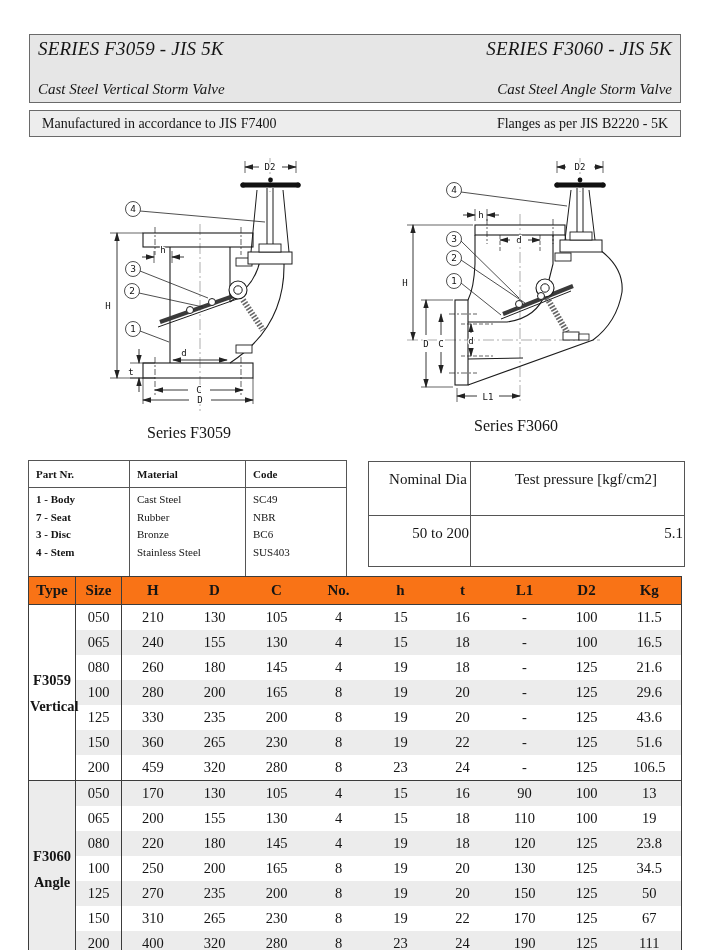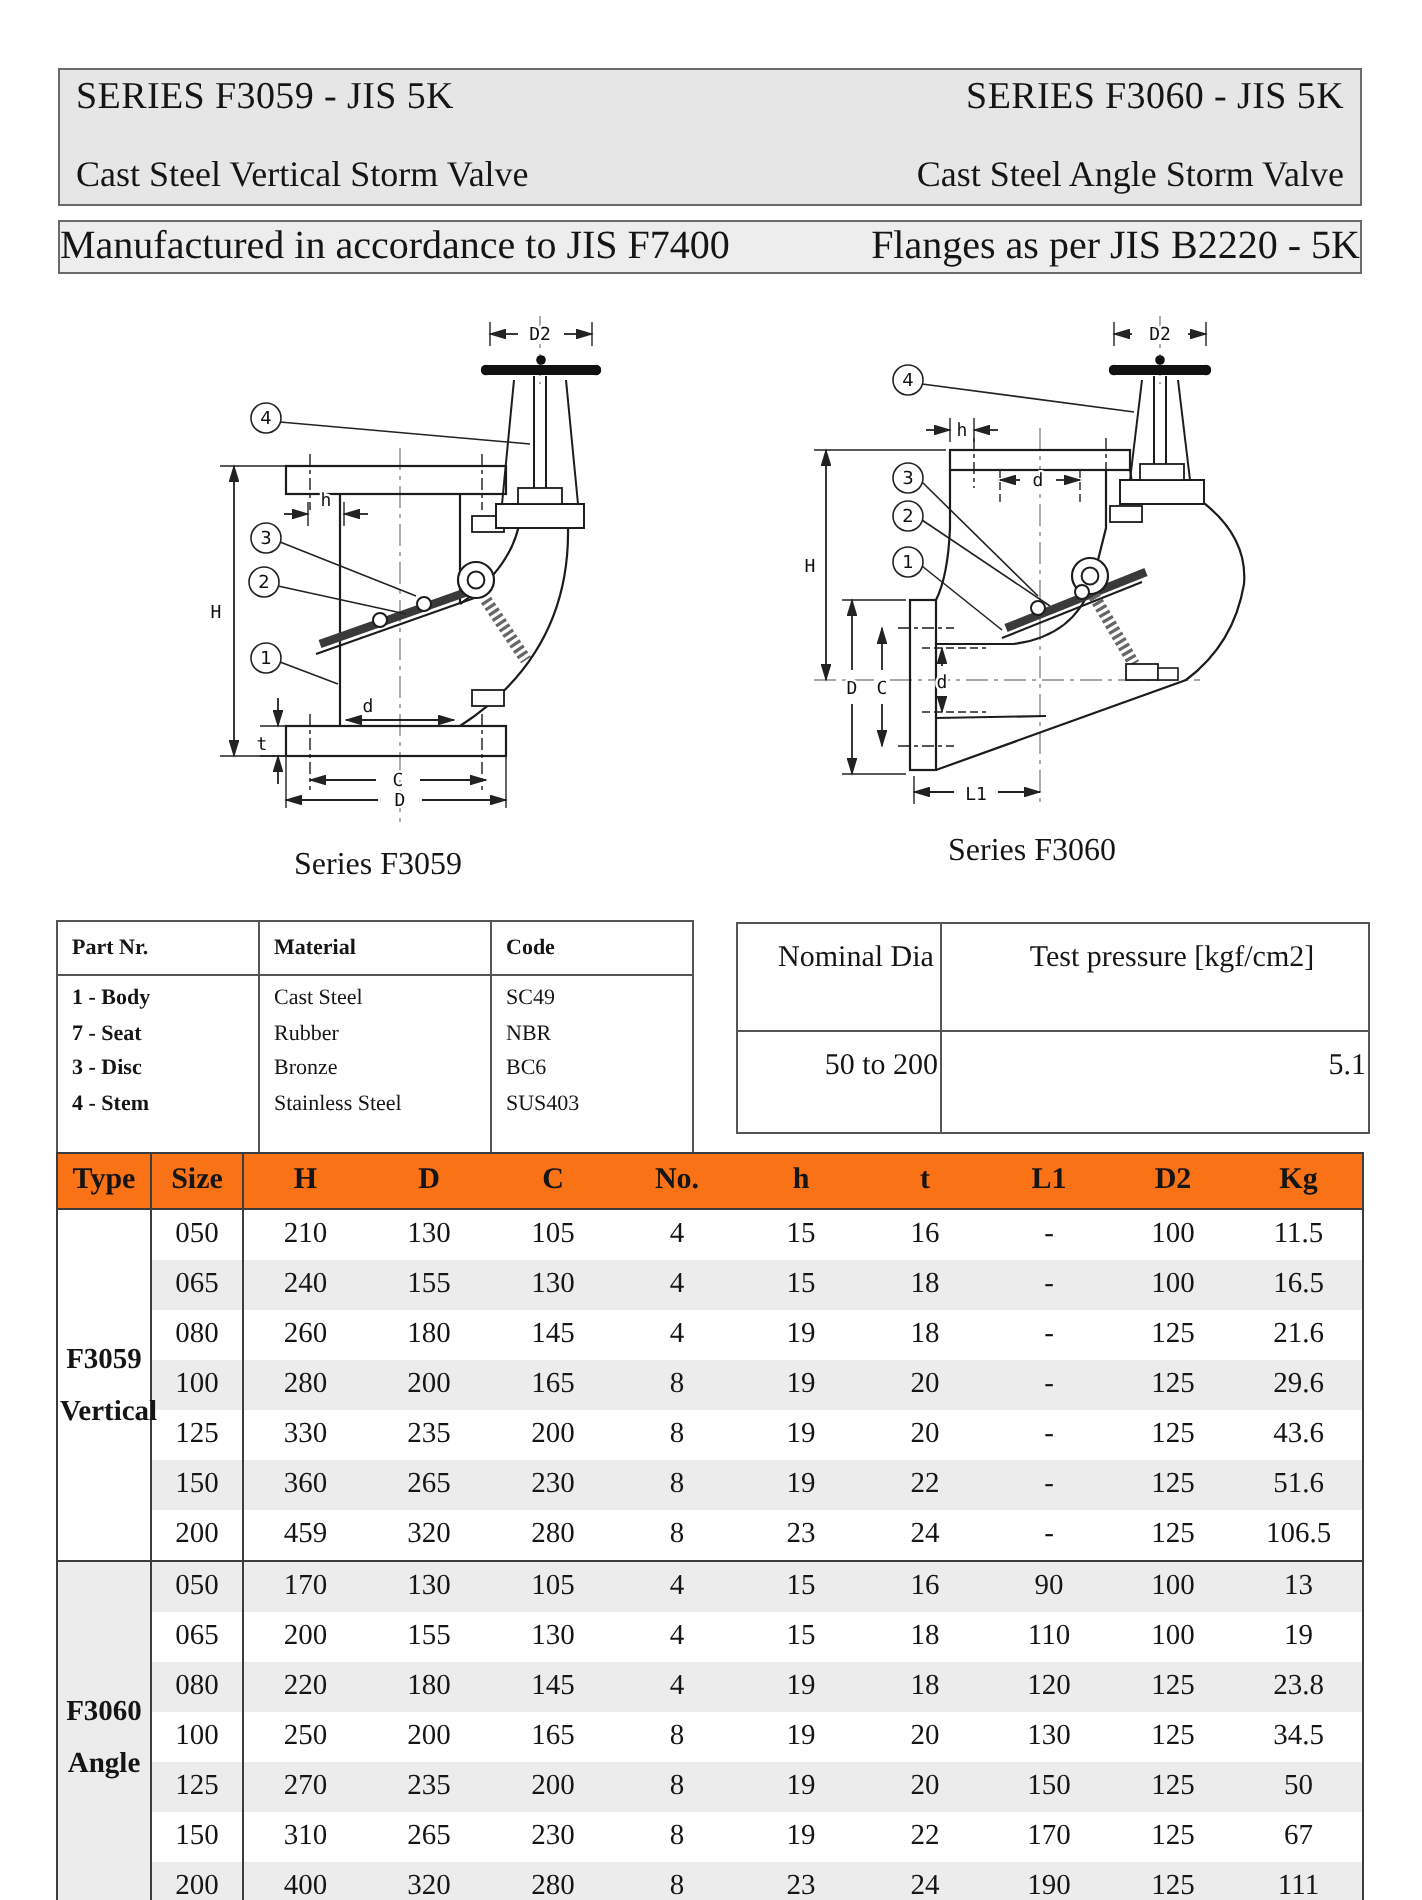--- a/index.html
+++ b/index.html
@@ -8,28 +8,28 @@
     font-family:"Liberation Serif",serif;color:#151515;
   }
   .abs{position:absolute;box-sizing:border-box;}
   
   .title-box{
     left:29px;top:34px;width:652px;height:69px;
     background:#e6e6e6;border:1px solid #6a6a6a;
     padding:3px 8px 4px 8px;
     display:flex;flex-direction:column;justify-content:space-between;
   }
-  .title-row{display:flex;justify-content:space-between;align-items:baseline;}
+  .title-row{display:flex;justify-content:space-between;align-items:baseline;font-style:italic;}
   .series-line{font-size:19px;letter-spacing:.2px;}
-  .subtitle-line{font-size:18px;}
+  .subtitle-line{font-size:15px;}
   .sub-bar{
     left:29px;top:110px;width:652px;height:27px;
     background:#ededed;border:1px solid #6a6a6a;
     display:flex;justify-content:space-between;align-items:center;
-    padding:0 0;font-size:20px;
+    padding:0 12px;font-size:14px;
   }
   
   .caption{font-size:16px;text-align:center;}
   #caption-left{left:49px;top:424px;width:280px;}
   #caption-right{left:376px;top:417px;width:280px;}
   
   #parts-table{
     left:28px;top:460px;width:318px;
     border-collapse:collapse;font-size:11px;table-layout:fixed;
   }

